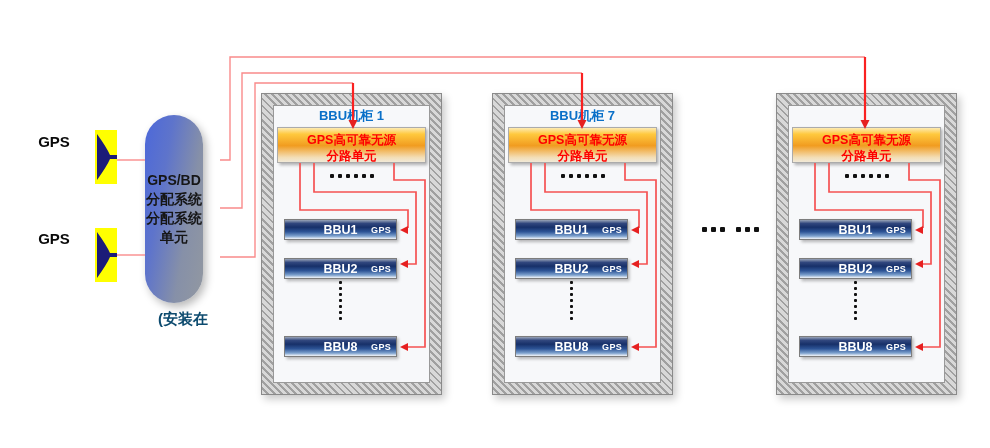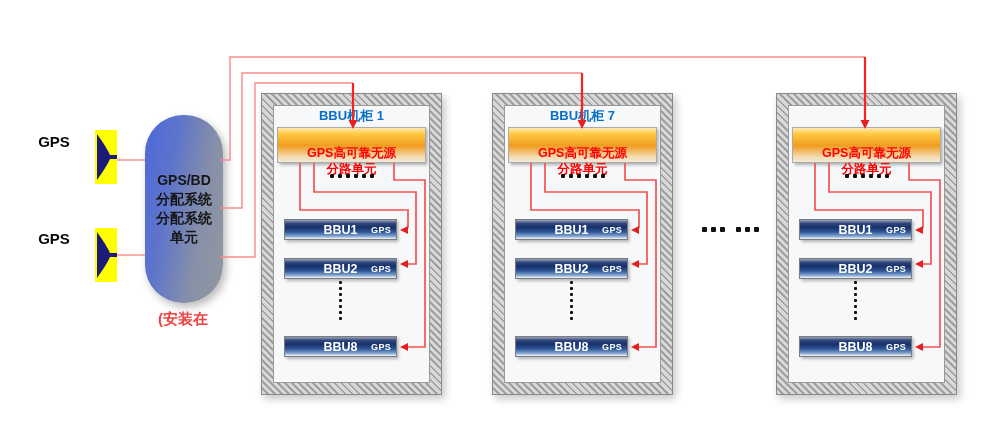--- a/index.html
+++ b/index.html
@@ -6,42 +6,42 @@
   #canvas{
     position:relative;width:990px;height:448px;background:#ffffff;overflow:hidden;
     font-family:"Liberation Sans","DejaVu Sans",sans-serif;
   }
   
   .ant-label{position:absolute;width:88px;text-align:center;color:#0a0a0a;
     font-size:15px;font-weight:700;line-height:21px;}
   .ant-icon{position:absolute;width:22px;height:54px;background:#ffff00;}
   .ant-icon svg{display:block;}
   
-  .capsule{position:absolute;left:145px;top:115px;width:78px;height:188px;
+  .capsule{position:absolute;left:145px;top:115px;width:58px;height:188px;
     border-radius:38px;
     background:linear-gradient(100deg,#4c68da 0%,#5e74cb 32%,#8690a8 68%,#9298a1 100%);
     box-shadow:3px 4px 8px rgba(0,0,0,.28);
     display:flex;flex-direction:column;justify-content:center;align-items:center;
     color:#161616;font-size:14px;font-weight:700;line-height:19px;text-align:center;}
   .capsule-note{position:absolute;left:130px;top:308px;width:106px;text-align:center;
-    color:#ef4444;font-size:15px;font-weight:700;line-height:21px;}
+    color:#0c4a6e;font-size:15px;font-weight:700;line-height:21px;}
   
   .cabinet{position:absolute;top:93px;width:181px;height:302px;box-sizing:border-box;
     border:1px solid #8a8a8a;padding:11px;
     background:repeating-linear-gradient(45deg,#d8d8d8 0 3px,#a0a0a0 3px 5px);
     box-shadow:3px 4px 8px rgba(0,0,0,.22);}
   .cab-inner{position:relative;width:100%;height:100%;box-sizing:border-box;
     background:#f7f8fa;border:1px solid #999;}
   .cab-title{position:absolute;top:1px;left:0;right:0;text-align:center;
     font-size:13px;font-weight:700;color:#0a70c8;}
   .splitter{position:absolute;left:3px;top:21px;width:149px;height:36px;box-sizing:border-box;
     border:1px solid #ababab;
     background:linear-gradient(180deg,#fdeab2 0%,#ffc93e 18%,#f19c20 52%,#f3ddb4 86%,#f1e9d8 100%);
     box-shadow:1.5px 2px 3px rgba(0,0,0,.3);
-    text-align:center;color:#fe0000;font-weight:700;font-size:12.5px;line-height:16px;padding-top:17px;}
+    text-align:center;color:#fe0000;font-weight:700;font-size:12.5px;line-height:16px;padding-top:4px;}
   .hdots{position:absolute;top:68px;left:0;right:0;display:flex;justify-content:center;gap:4px;}
   .hdots i{width:4px;height:4px;background:#111;border-radius:1px;}
   .vdots{position:absolute;left:65px;top:175px;display:flex;flex-direction:column;gap:3px;}
   .vdots i{width:3px;height:3px;background:#111;border-radius:1px;}
   .bbu{position:absolute;left:10px;width:113px;height:21px;box-sizing:border-box;
     border:1px solid #7d7d7d;
     background:linear-gradient(180deg,#9aa5b8 0%,#31477e 18%,#173069 38%,#2d5496 62%,#7fa3cf 85%,#d8e2ef 96%,#eef3f8 100%);
     box-shadow:1.5px 2px 3px rgba(0,0,0,.28);
     display:flex;align-items:center;justify-content:center;
     color:#fff;font-weight:700;font-size:12.5px;}

